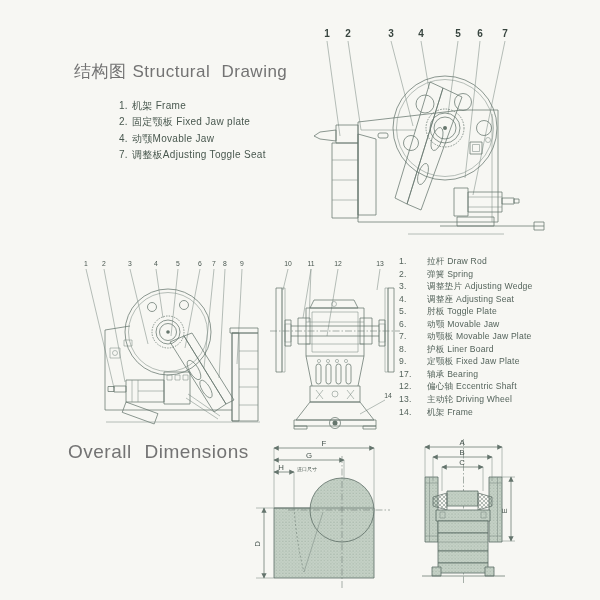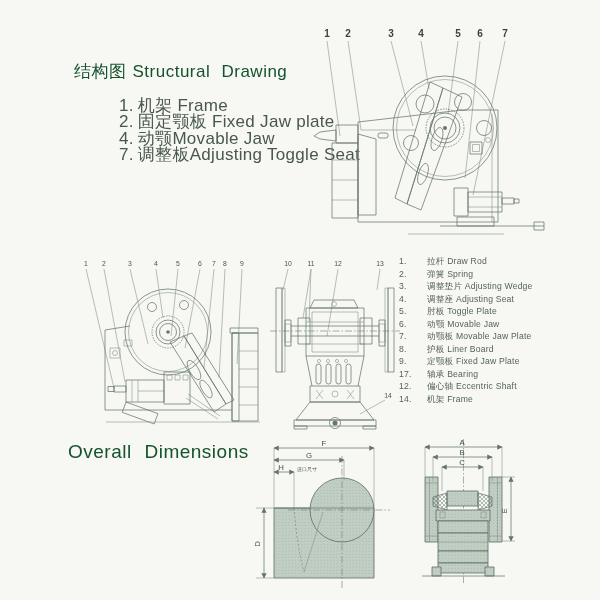--- a/index.html
+++ b/index.html
@@ -3,26 +3,26 @@
 <meta charset="utf-8">
 <style>
   html,body{margin:0;padding:0;}
   .page{
     position:relative;width:600px;height:600px;overflow:hidden;
     background:#f7f7f3;
     font-family:"Liberation Sans", sans-serif;
     color:#44524c;
   }
   .abs{position:absolute;}
-  .title{color:#14532d;letter-spacing:.5px;word-spacing:6px;font-weight:500;}
+  .title{color:#737373;letter-spacing:.5px;word-spacing:6px;font-weight:500;}
   #title-structural{left:74px;top:60px;font-size:17px;}
   #title-dims{left:68px;top:441px;font-size:19px;word-spacing:7px;}
   .zh{margin-right:6px;}
   
-  #parts7{left:119px;top:98px;font-size:17px;line-height:16.4px;color:#49584f;letter-spacing:.3px;}
+  #parts7{left:119px;top:98px;font-size:10px;line-height:16.4px;color:#49584f;letter-spacing:.3px;}
   #parts7 .n{margin-right:4px;}
   
   #parts14{left:399px;top:255px;font-size:8.6px;line-height:12.55px;color:#55645c;letter-spacing:.2px;}
   #parts14 .row{display:flex;}
   #parts14 .n{width:16px;flex:none;}
   #parts14 .lb{margin-left:12px;}
   svg{position:absolute;overflow:visible;}
   svg *{vector-effect:non-scaling-stroke;}
   .ln{stroke:#66766d;stroke-width:.75;fill:none;}
   .thin{stroke:#7d8c84;stroke-width:.55;fill:none;}
@@ -314,20 +314,24 @@
       </div>
     <div class="row">
         <span class="n">17.</span>
         <span class="lb">轴承 Bearing</span>
       </div>
     <div class="row">
         <span class="n">12.</span>
         <span class="lb">偏心轴 Eccentric Shaft</span>
       </div>
     <div class="row">
+        <span class="n">13.</span>
+        <span class="lb">主动轮 Driving Wheel</span>
+      </div>
+    <div class="row">
         <span class="n">14.</span>
         <span class="lb">机架 Frame</span>
       </div>
   </div>
 
   <div class="abs title" id="title-dims">Overall Dimensions</div>
 
   <svg style="left:250px;top:438px;" width="148" height="162" viewBox="0 0 148 162">
     <g>
       <rect x="24" y="70" width="100" height="70" fill="url(#stip)" stroke="#5c6c64" stroke-width="0.8"></rect>

